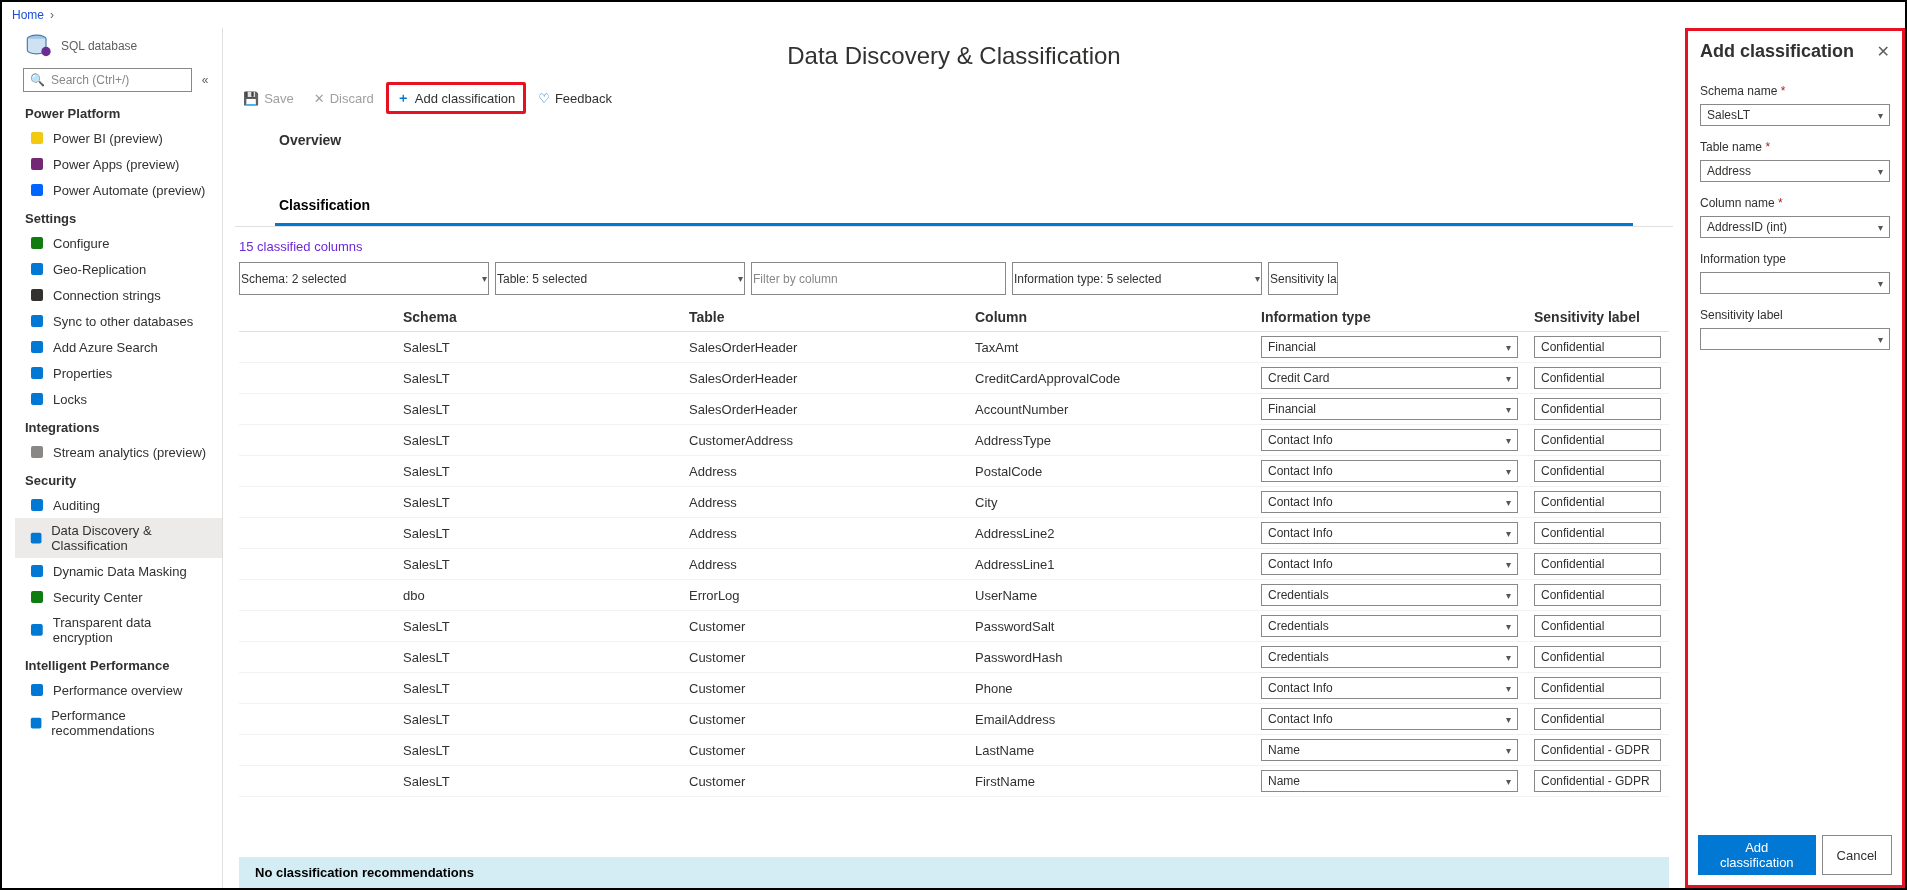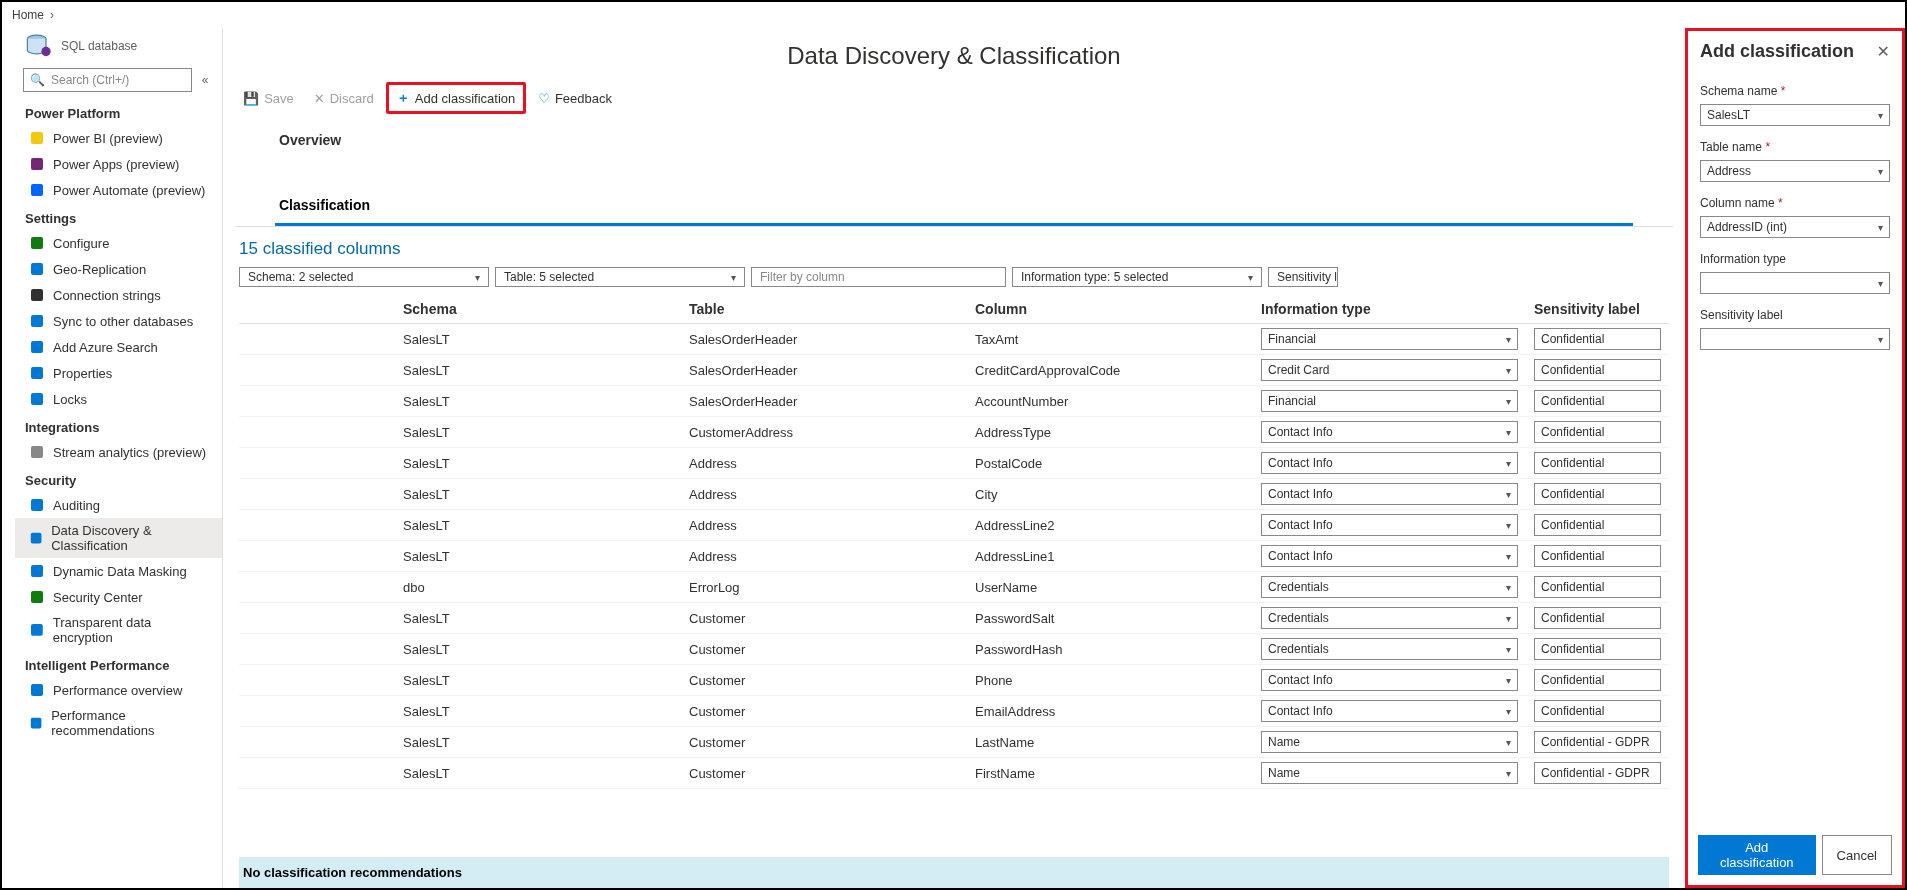--- a/index.html
+++ b/index.html
@@ -1,17 +1,17 @@
 <!DOCTYPE html>
 <html><head>
 <meta charset="utf-8">
 <style>
 * { box-sizing: border-box; margin: 0; padding: 0; }
 body { font-family: "Segoe UI", Arial, sans-serif; font-size: 13px; color: #323130; background: #fff; overflow: hidden; }
-a { color: #404040; text-decoration: none; }
+a { color: #1d4ed8; text-decoration: none; }
 
 .app { display: flex; flex-direction: column; height: 890px; width: 1907px; border: 2px solid #000; }
 
 .breadcrumb { padding: 4px 10px; height: 26px; display: flex; align-items: center; gap: 6px; font-size: 12px; }
 .breadcrumb .chev { color: #666; }
 
 .body { flex: 1; display: flex; min-height: 0; margin-left: 13px; }
 
 
 .sidebar { width: 208px; border-right: 1px solid #e1dfdd; display: flex; flex-direction: column; }
@@ -34,44 +34,44 @@
 .page-title { text-align: center; font-size: 24px; font-weight: 400; padding: 14px 0 10px; }
 .toolbar { display: flex; align-items: center; gap: 4px; padding: 4px 12px; height: 36px; }
 .tool-btn { display: flex; align-items: center; gap: 5px; padding: 4px 8px; font-size: 13px; color: #323130; cursor: pointer; }
 .tool-btn.disabled { color: #a19f9d; }
 .tool-highlight { border: 3px solid #e81123; border-radius: 2px; }
 
 .tabs { display: flex; gap: 28px; padding: 8px 40px 0; border-bottom: 1px solid #e1dfdd; margin: 0 12px; flex-direction: column; }
 .tab { padding: 8px 4px 10px; font-size: 14px; font-weight: 600; cursor: pointer; color: #323130; border-bottom: 3px solid transparent; }
 .tab.active { border-bottom-color: #0078d4; color: #000; }
 
-.summary { padding: 12px 16px 8px; font-size: 17px; color: #0369a1; }
+.summary { padding: 12px 16px 8px; font-size: 13px; color: #6d28d9; }
 
 .filters { display: flex; gap: 6px; padding: 0 16px 8px; }
-.filter-dd { border: 1px solid #8a8886; background: #fff; height: 20px; display: flex; align-items: center; justify-content: space-between; padding: 0 8px; font-size: 12px; cursor: pointer; }
+.filter-dd { border: 1px solid #8a8886; background: #fff; height: 33px; display: flex; align-items: center; justify-content: space-between; padding: 0 1px; font-size: 12px; cursor: pointer; }
 .filter-dd.schema { width: 250px; }
 .filter-dd.table { width: 250px; }
 .filter-dd.col { width: 255px; color: #888; }
 .filter-dd.info { width: 250px; }
 .filter-dd.sens { width: 70px; overflow: hidden; white-space: nowrap; }
 .chev-d { font-size: 10px; color: #555; }
 
 .table-wrap { flex: 1; overflow: hidden; padding: 0 16px; }
 table { width: 100%; border-collapse: collapse; table-layout: fixed; }
 th { text-align: left; font-weight: 700; font-size: 14px; padding: 6px 8px; border-bottom: 1px solid #e1dfdd; }
 td { padding: 4px 8px; border-bottom: 1px solid #f3f2f1; font-size: 13px; vertical-align: middle; height: 30px; }
 col.expand { width: 120px; }
 col.schema { width: 220px; }
 col.table { width: 220px; }
 col.column { width: 220px; }
 col.infotype { width: 210px; }
 col.sens { width: 110px; }
 .cell-dd { border: 1px solid #8a8886; background: #fff; height: 22px; display: flex; align-items: center; justify-content: space-between; padding: 0 6px; font-size: 12px; cursor: pointer; white-space: nowrap; overflow: hidden; }
 
-.rec-bar { background: #d4edf4; color: #000; font-weight: 700; padding: 8px 4px; font-size: 13px; margin: 6px 16px 0; }
+.rec-bar { background: #d4edf4; color: #000; font-weight: 700; padding: 8px 16px; font-size: 13px; margin: 6px 16px 0; }
 
 
 .panel { width: 220px; border: 3px solid #e81123; display: flex; flex-direction: column; background: #fff; }
 .panel-header { display: flex; align-items: center; justify-content: space-between; padding: 10px 12px 14px; }
 .panel-title { font-size: 18px; font-weight: 600; }
 .close-x { font-size: 16px; cursor: pointer; color: #605e5c; }
 .panel-body { flex: 1; padding: 0 12px; display: flex; flex-direction: column; gap: 6px; }
 .field-label { font-size: 12px; color: #323130; margin-top: 8px; }
 .required { color: #a4262c; }
 .field-dd { border: 1px solid #8a8886; height: 22px; display: flex; align-items: center; justify-content: space-between; padding: 0 6px; font-size: 12px; cursor: pointer; }

